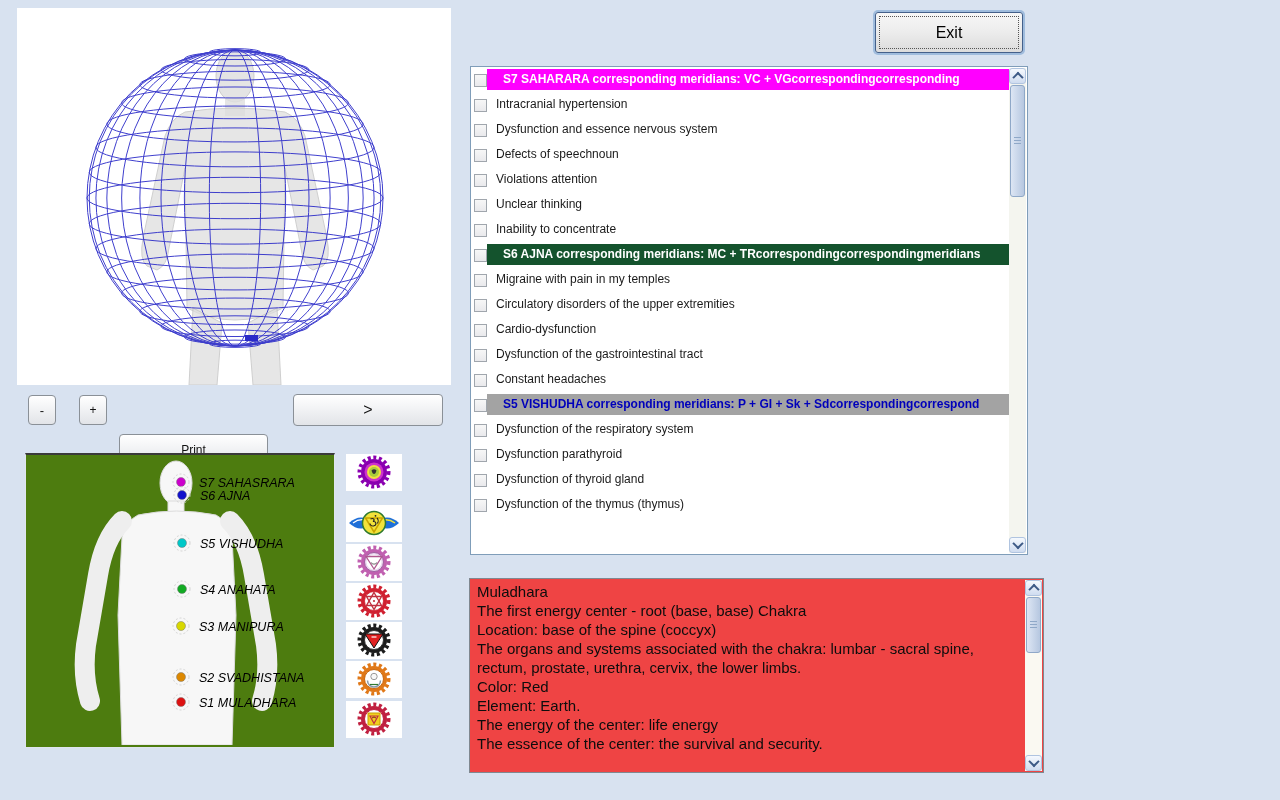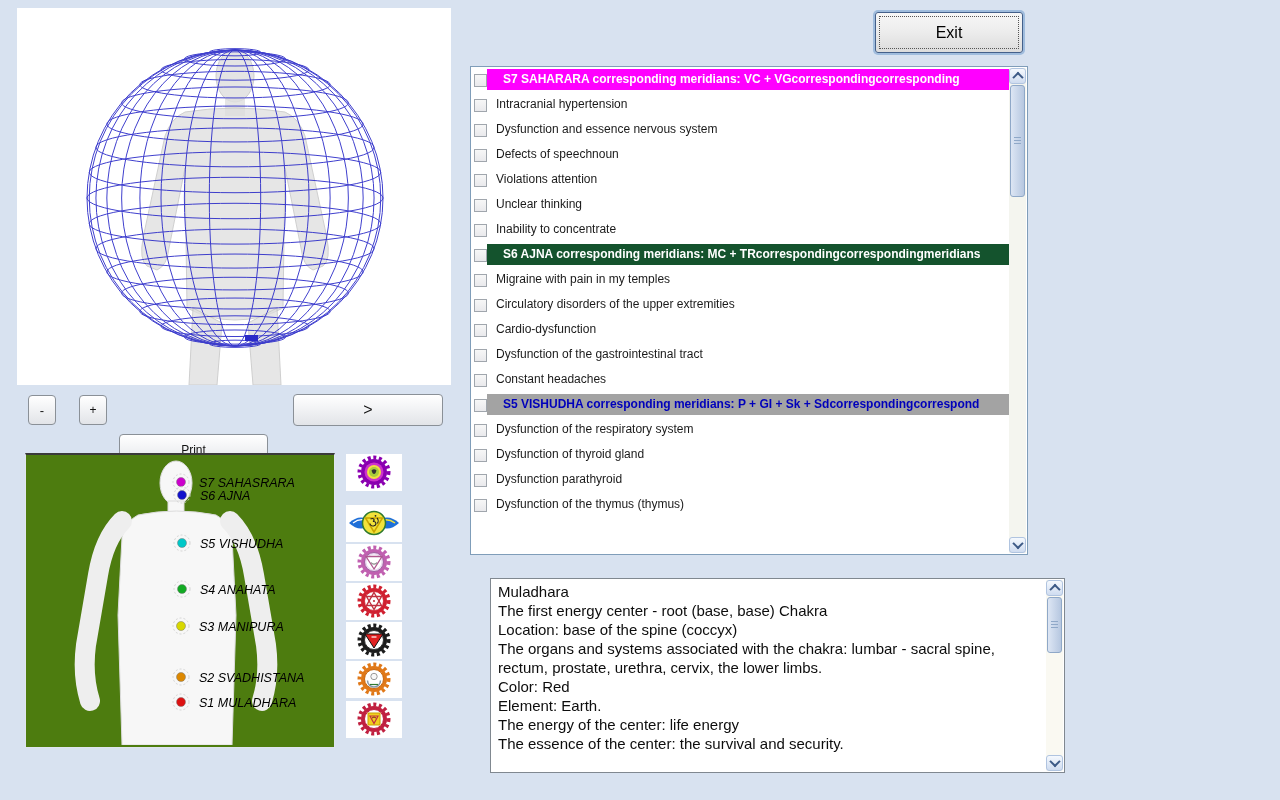--- a/index.html
+++ b/index.html
@@ -50,21 +50,21 @@
   .vs-btn.up{top:0;} .vs-btn.down{bottom:0;}
   .chev{width:6px;height:6px;}
   .chev.up{border-left:2px solid #3d5a86;border-top:2px solid #3d5a86;transform:rotate(45deg) translate(1px,1px);}
   .chev.down{border-right:2px solid #3d5a86;border-bottom:2px solid #3d5a86;transform:rotate(45deg) translate(-1px,-1px);}
   .vs-thumb{position:absolute;left:1px;width:15px;border:1px solid #8fa8c8;border-radius:3px;box-sizing:border-box;
       background:linear-gradient(90deg,#dde6f4,#b6c7e0);}
   .vs-thumb::after{content:"";position:absolute;left:3px;right:3px;top:50%;margin-top:-4px;height:8px;
       background:repeating-linear-gradient(#8fa8c8 0 1px,transparent 1px 3px);}
 
   
-  .desc-box{position:absolute;left:490px;top:578px;width:573px;height:193px;background:#ffffff;
+  .desc-box{position:absolute;left:469px;top:578px;width:573px;height:193px;background:#ef4444;
       border:1px solid #808890;text-decoration:underline;}
   .desc-text{position:absolute;left:7px;top:3px;right:24px;bottom:3px;font-size:15px;line-height:19px;
       color:#0d0d0d;white-space:pre-wrap;overflow:hidden;}
 </style>
 </head>
 <body>
 
 <div class="app" style="background: rgb(216, 226, 240);">
 
   <div class="viewer-panel">
@@ -267,25 +267,25 @@
         <div class="symptom-row">
           <span class="cb"></span>
           <div class="band" style="background: #a3a3a3; color: rgb(0, 0, 187);">S5 VISHUDHA corresponding meridians: P + GI + Sk + Sdcorrespondingcorrespond</div>
         </div>
         <div class="symptom-row">
           <span class="cb"></span>
           <div class="lbl">Dysfunction of the respiratory system</div>
         </div>
         <div class="symptom-row">
           <span class="cb"></span>
+          <div class="lbl">Dysfunction parathyroid</div>
+        </div>
+        <div class="symptom-row">
+          <span class="cb"></span>
           <div class="lbl">Dysfunction of thyroid gland</div>
-        </div>
-        <div class="symptom-row">
-          <span class="cb"></span>
-          <div class="lbl">Dysfunction parathyroid</div>
         </div>
         <div class="symptom-row">
           <span class="cb"></span>
           <div class="lbl">Dysfunction of the thymus (thymus)</div>
         </div>
       </div>
     <div class="vscroll">
       <div class="vs-btn up">
           <div class="chev up"></div>
         </div>

